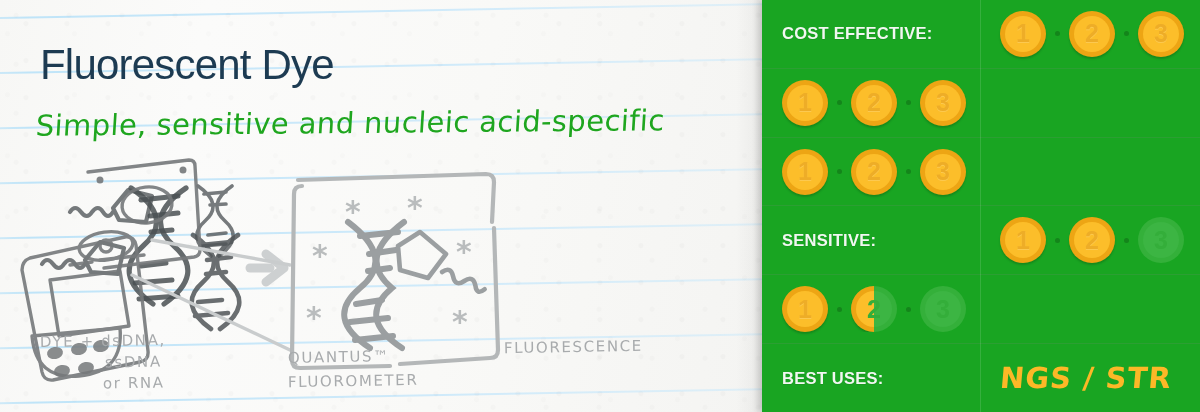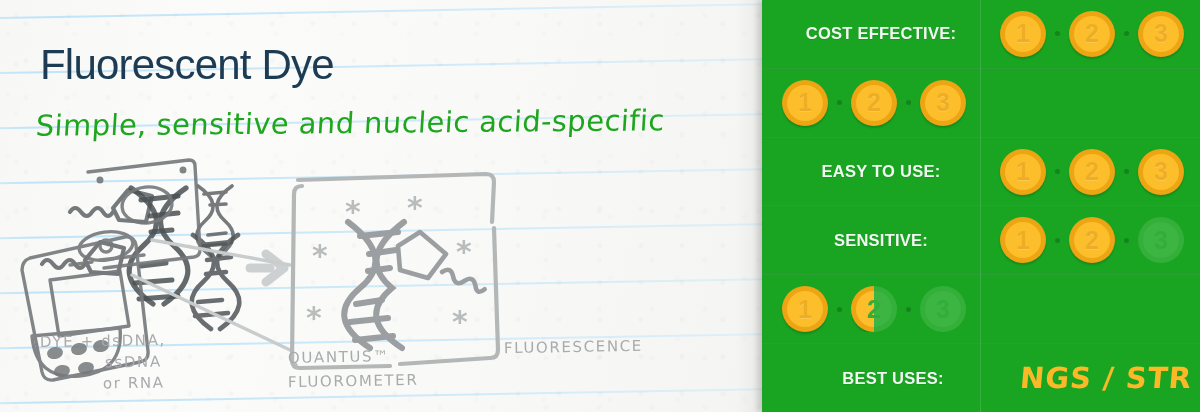--- a/index.html
+++ b/index.html
@@ -58,32 +58,31 @@
     color: #a8abad; font-size: 15px; letter-spacing: 1.6px;
     transform: rotate(-1deg);
     white-space: nowrap;
   }
 
   
   .panel {
     position: absolute; left: 762px; top: 0; width: 438px; height: 412px;
     background: #19a522;
     box-shadow: -3px 0 7px rgba(0,0,0,0.16);
-    text-align: center;
   }
   .panel-rows { position: absolute; inset: 0; display: flex; flex-direction: column; }
   .vdiv {
     position: absolute; left: 218px; top: 0; width: 1px; height: 412px;
     background: rgba(255,255,255,0.13);
   }
   .row {
     position: relative; flex: 1 1 0; display: flex; align-items: center;
     border-bottom: 1px solid rgba(0,0,0,0.085);
   }
-  .row:last-child { border-bottom: none; padding-left: 12px; }
+  .row:last-child { border-bottom: none; }
   .row::after {
     content: ""; position: absolute; left: 0; right: 0; bottom: -1px; height: 1px;
     background: rgba(255,255,255,0.09);
   }
   .row:last-child::after { display: none; }
   .row-label {
     width: 218px; padding-left: 20px;
     color: #f2f7f2; font-size: 16.5px; font-weight: 700;
     letter-spacing: 0.25px; text-transform: uppercase;
     text-shadow: 0 1px 0 rgba(0,0,0,0.08);
@@ -324,21 +323,20 @@
           <span class="dot"></span>
           <div class="coin full">
             <span class="rim"></span>
               <span class="face"></span>
             <span class="num">3</span>
           </div>
         </div>
       </div>
 
       <div class="row">
-        <div class="row-label">EASY TO USE:</div>
         <div class="coins">
           <div class="coin full">
             <span class="rim"></span>
               <span class="face"></span>
             <span class="num">1</span>
           </div>
           <span class="dot"></span>
           <div class="coin full">
             <span class="rim"></span>
               <span class="face"></span>

